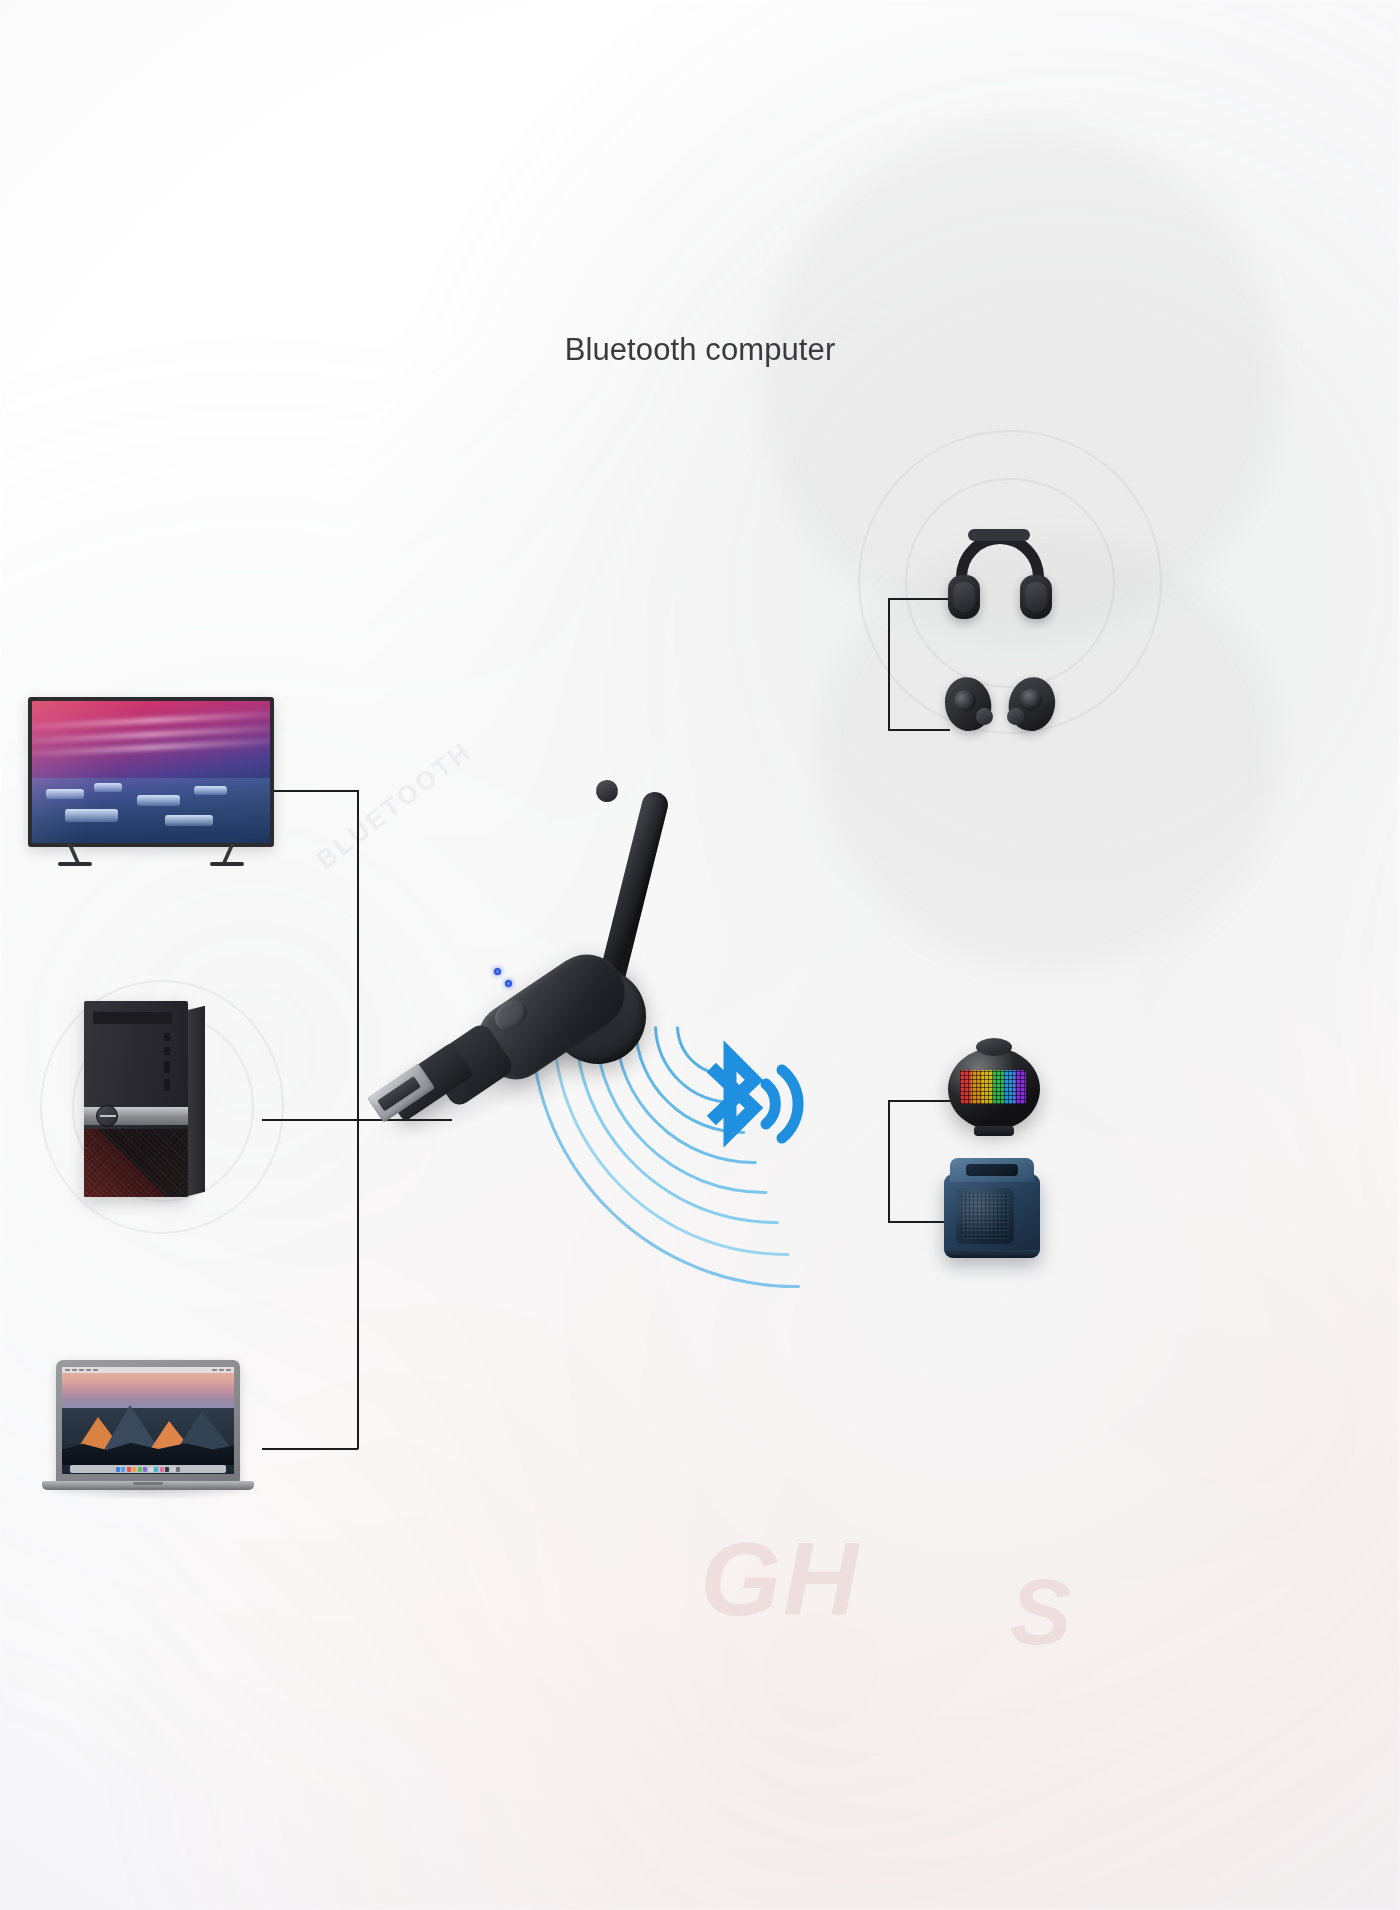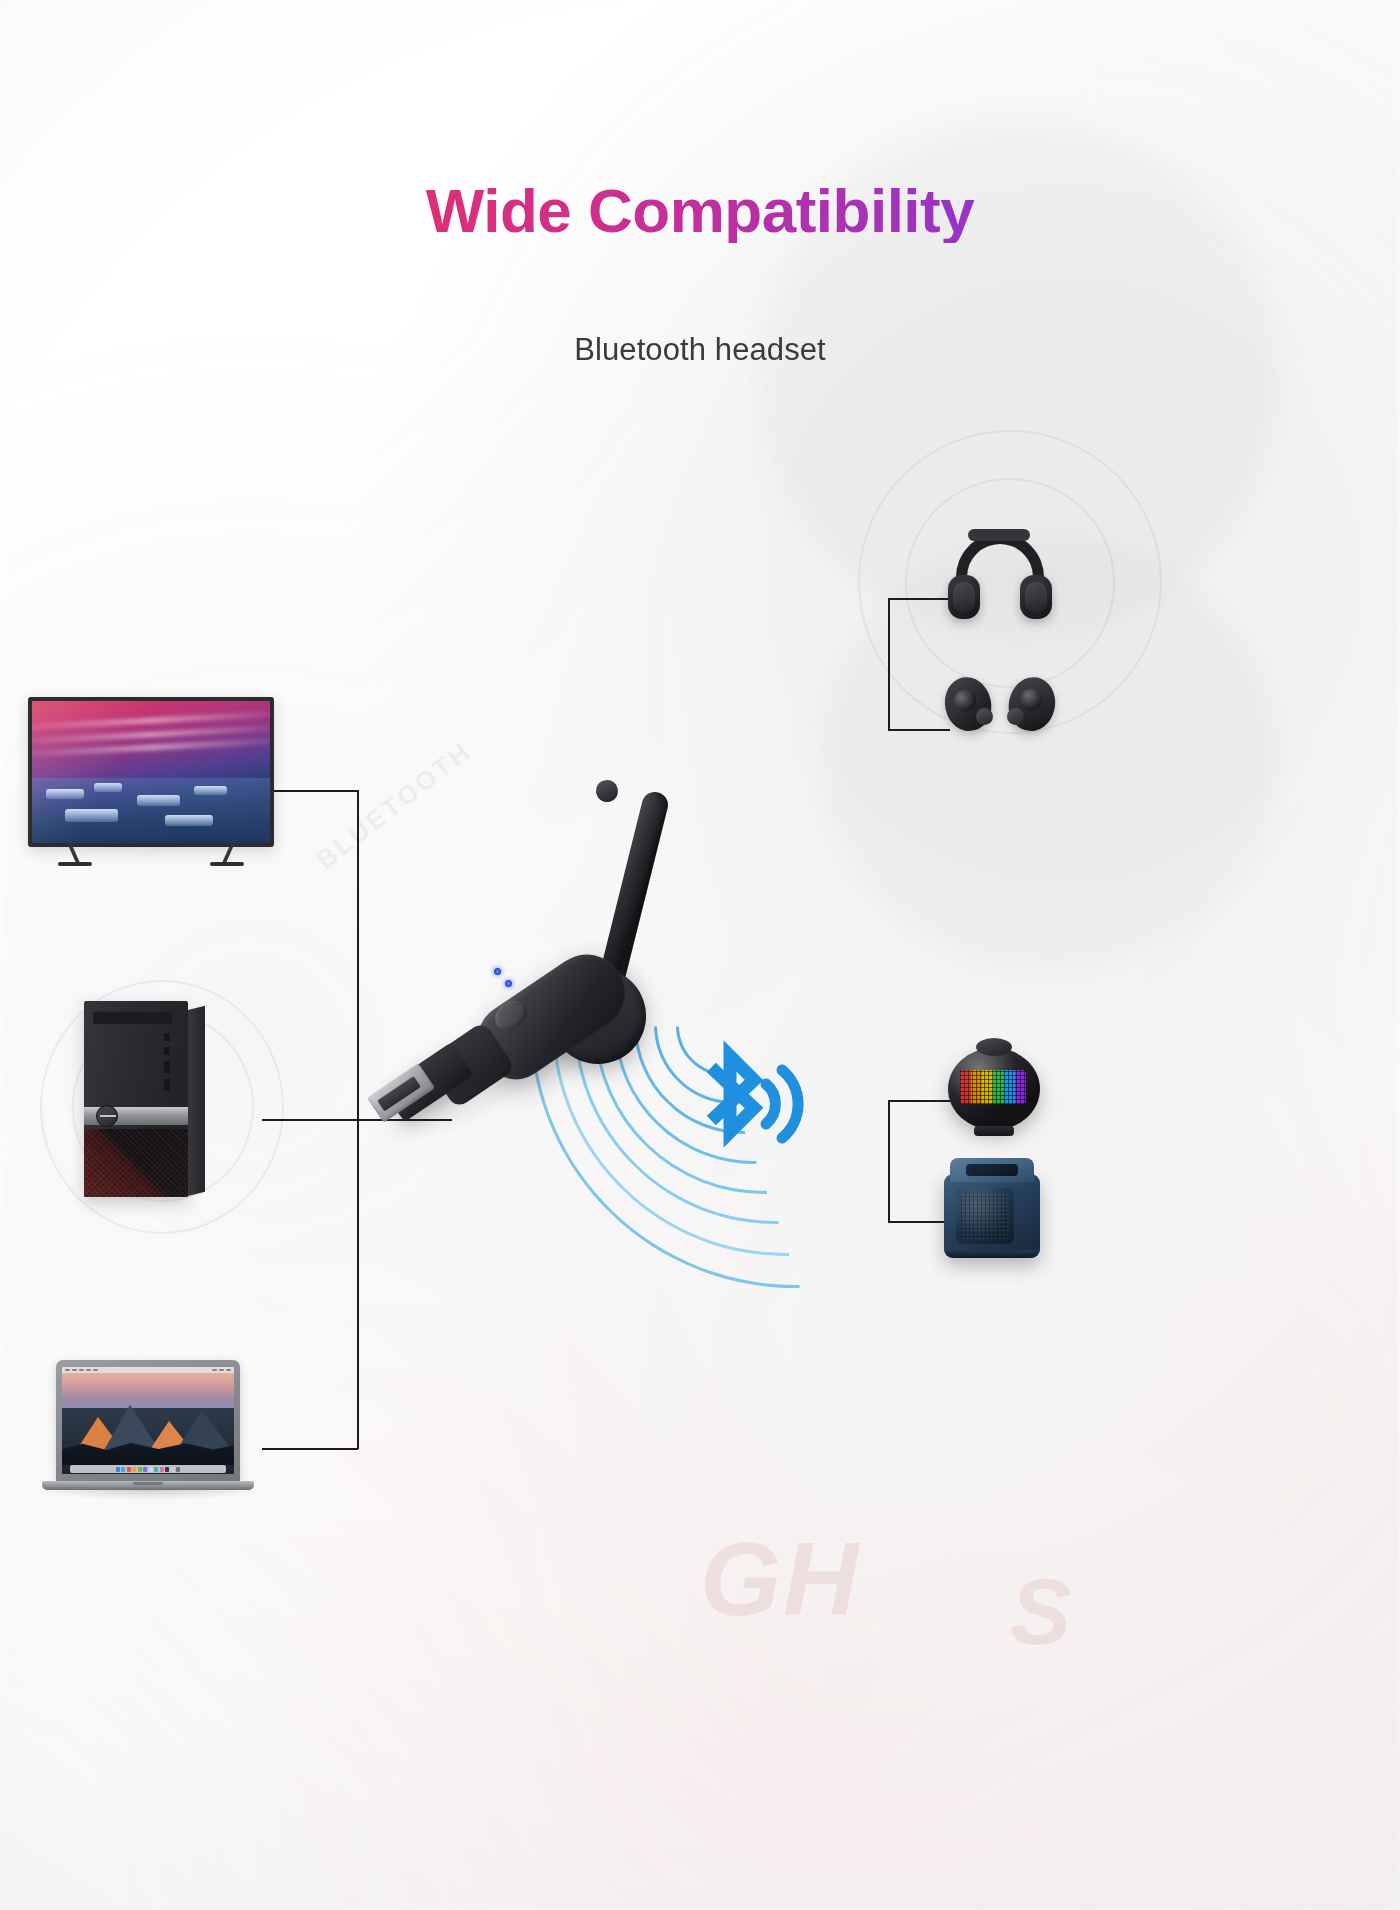--- a/index.html
+++ b/index.html
@@ -527,24 +527,23 @@
     <div class="bg-soft" style="left:760px;top:120px;width:520px;height:520px;"></div>
     <div class="bg-soft" style="left:820px;top:540px;width:460px;height:430px;"></div>
     <div class="bg-ring" style="left:858px;top:430px;width:300px;height:300px;"></div>
     <div class="bg-ring" style="left:905px;top:478px;width:206px;height:206px;"></div>
     <div class="bg-ring" style="left:40px;top:980px;width:240px;height:250px;"></div>
     <div class="bg-ring" style="left:72px;top:1012px;width:178px;height:186px;"></div>
     <div class="bg-watermark-text" style="left:300px;top:790px;">BLUETOOTH</div>
     <div class="bg-graffiti" style="left:700px;top:1520px;font-size:104px;">GH</div>
     <div class="bg-graffiti" style="left:1010px;top:1560px;font-size:92px;">S</div>
 
-    <div class="title">Wide Compatibility</div>
     <div class="subtitle">
       <br>
-      <span>Bluetooth headset</span>
+      <span>Bluetooth computer</span>
     </div>
 
     <div class="line line-h" style="left:262px;top:790px;width:96px;"></div>
     <div class="line line-v" style="left:357px;top:790px;height:330px;"></div>
     <div class="line line-h" style="left:262px;top:1119px;width:190px;"></div>
     <div class="line line-h" style="left:262px;top:1448px;width:96px;"></div>
     <div class="line line-v" style="left:357px;top:1119px;height:330px;"></div>
 
     <div class="line line-v" style="left:888px;top:598px;height:132px;"></div>
     <div class="line line-h" style="left:888px;top:598px;width:70px;"></div>

